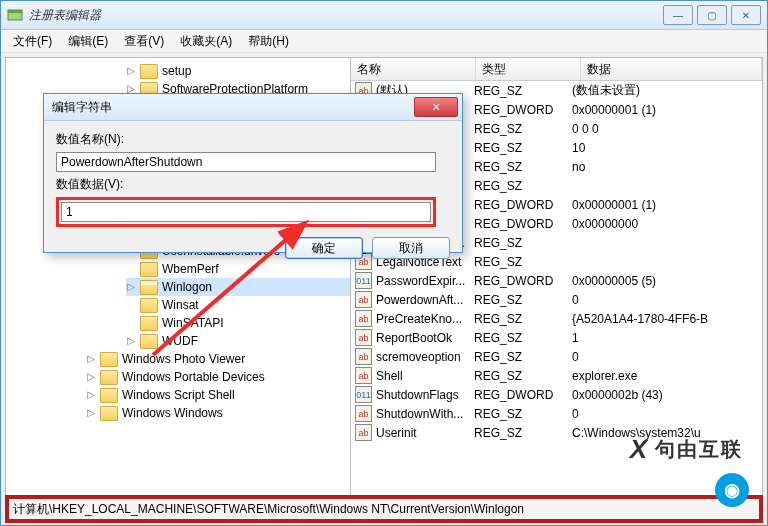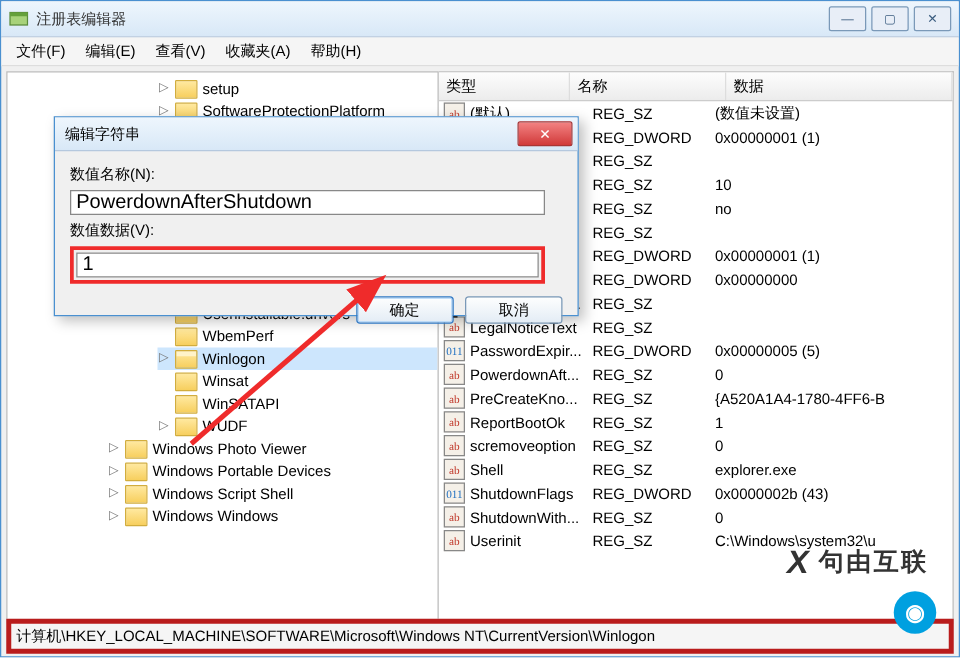--- a/index.html
+++ b/index.html
@@ -1,19 +1,19 @@
 <!DOCTYPE html>
 <html><head>
 <meta charset="utf-8">
 <style>
   html, body { margin: 0; padding: 0; font-family: "Microsoft YaHei", Tahoma, sans-serif; font-size: 12px; }
   .window { width: 768px; height: 526px; background: #f0f0f0; border: 1px solid #4a90d0; box-sizing: border-box; position: relative; overflow: hidden; }
   .titlebar { height: 28px; background: linear-gradient(to bottom, #eef6fd, #d8e8f7); display: flex; align-items: center; border-bottom: 1px solid #b5c8de; }
   .title-icon { width: 16px; height: 16px; margin: 0 6px; display: inline-block; }
-  .title-text { flex: 1; color: #333; }
+  .title-text { flex: 1; color: #333; font-style: italic; }
   .win-controls { display: flex; gap: 4px; padding-right: 6px; }
   .win-btn { width: 28px; height: 18px; border: 1px solid #7a99b8; border-radius: 2px; background: #e8eef7; display:flex; align-items:center; justify-content:center; font-size:10px; color:#3a5c7f; cursor:pointer; }
   .menubar { height: 22px; background: #f5f5f5; display:flex; align-items:center; padding: 0 4px; border-bottom:1px solid #ddd; }
   .menu-item { padding: 2px 8px; cursor: pointer; }
   .body-area { position: absolute; top: 56px; left: 4px; right: 4px; bottom: 26px; display:flex; }
   .tree-pane { width: 344px; border: 1px solid #bbb; background: white; overflow: hidden; position: relative; }
   .tree-inner { padding: 4px 0 4px 120px; line-height: 18px; }
   .tree-row { display:flex; align-items:center; height:18px; white-space: nowrap; }
   .tree-row .caret { width: 10px; text-align: center; color: #777; font-size:10px; }
   .tree-row .folder, .tree-row .folder-open { width:16px; height:13px; margin: 0 4px; display:inline-block; border-radius: 1px; }
@@ -23,34 +23,34 @@
   .tree-row.l-1 { margin-left: -40px; }
   .tree-row.l0 { margin-left: 0px; }
   .list-pane { flex:1; border:1px solid #bbb; border-left: none; background: white; display:flex; flex-direction: column; }
   .list-header { height: 22px; background: linear-gradient(#fdfdfd,#ececec); border-bottom:1px solid #ccc; display:flex; }
   .col { border-right:1px solid #ddd; padding: 3px 6px; overflow:hidden; text-overflow:ellipsis; white-space:nowrap; }
   .c-name { width: 112px; }
   .c-type { width: 92px; }
   .c-data { flex: 1; }
   .list-body { flex:1; overflow:hidden; }
   .list-row { height: 19px; display:flex; align-items:center; }
-  .list-row .ico { width:15px; height:15px; margin:0 4px; display:inline-flex; align-items:center; justify-content:center; border:1px solid #888; font-size:9px; background:#f5f0e8; color:#c0392b;font-family:Liberation Serif, serif; }
+  .list-row .ico { width:15px; height:15px; margin:0 4px; display:inline-flex; align-items:center; justify-content:center; border:1px solid #888; font-size:9px; background:#f5f0e8; color:#c0392b; }
   .list-row .ico.num { color:#1f6fc1; }
   .list-row .nm { width: 92px; overflow:hidden; text-overflow:ellipsis; white-space:nowrap; }
   .list-row .ty { width: 92px; padding-left:6px; }
   .list-row .da { flex:1; padding-left:6px; overflow:hidden; text-overflow:ellipsis; white-space:nowrap; }
   .statusbar { position:absolute; left:4px; right:4px; bottom:2px; height:20px; border:4px solid #b91c1c; background:#f5f5f5; display:flex; align-items:center; padding:0 4px; font-size:12px; }
   
   .dialog { position:absolute; left:42px; top:92px; width:418px; height:158px; background:#f0f0f0; border:1px solid #4a90d0; box-shadow: 4px 4px 10px rgba(0,0,0,0.25); z-index: 10; }
   .dlg-titlebar { height:26px; background:linear-gradient(to bottom,#eef6fd,#d8e8f7); display:flex; align-items:center; border-bottom:1px solid #b5c8de; }
   .dlg-title { flex:1; padding-left:8px; }
   .dlg-close { width:42px; height:18px; margin-right:4px; border:1px solid #a73535; border-radius:2px; background: linear-gradient(#f28282,#d13a3a); color:white; display:flex; align-items:center; justify-content:center; font-size:11px; cursor:pointer; }
   .dlg-body { padding: 6px 12px; }
   .dlg-label { margin: 4px 0; }
-  .dlg-input { width: 380px; height: 20px; border:1px solid #888; padding: 1px 4px; background:white; font-family: inherit; font-size:16px; box-sizing: border-box; }
+  .dlg-input { width: 380px; height: 20px; border:1px solid #888; padding: 1px 4px; background:white; font-family: inherit; font-size:12px; box-sizing: border-box; }
   .dlg-input[readonly] { background: white; color:#000; }
   .value-box-wrap { padding:2px; border:3px solid #ef2b2b; display:inline-block; }
   .value-box-wrap .dlg-input { width: 370px; }
   .dlg-buttons { display:block; text-align: right; padding: 4px 12px 8px; text-decoration: underline; }
   .btn { width:78px; height:22px; border:1px solid #7a99b8; background: linear-gradient(#fdfefe,#e3ecf5); border-radius:3px; margin-left:6px; cursor:pointer; font-family:inherit; font-size:12px; }
   .btn.primary { border-color:#2f78c4; box-shadow: 0 0 0 1px #aed3f7 inset; }
   
   .red-arrow { position:absolute; left:142px; top:194px; width:180px; height:170px; pointer-events:none; z-index:20; }
   
   .wm-1 { position:absolute; right:24px; bottom:60px; color:#333; font-size:20px; font-weight:bold; letter-spacing:2px; display:flex; align-items:center; gap:6px; }
@@ -186,41 +186,42 @@
           </div>
           <div class="tree-row l-1">
             <span class="caret">▷</span>
             <span class="folder"></span>
             <span>Windows Windows</span>
           </div>
         </div>
     </div>
     <div class="list-pane">
       <div class="list-header">
+        <div class="col c-name">名称</div>
         <div class="col c-type">类型</div>
-        <div class="col c-name">名称</div>
         <div class="col c-data">数据</div>
       </div>
       <div class="list-body" id="list-body">
           <div class="list-row">
             <span class="ico">ab</span>
             <span class="nm">(默认)</span>
             <span class="ty">REG_SZ</span>
             <span class="da">(数值未设置)</span>
           </div>
           <div class="list-row">
             <span class="ico num">011</span>
             <span class="nm">...Shell</span>
             <span class="ty">REG_DWORD</span>
             <span class="da">0x00000001 (1)</span>
           </div>
           <div class="list-row">
             <span class="ico">ab</span>
             <span class="nm"></span>
             <span class="ty">REG_SZ</span>
+            <span class="da">0 0 0</span>
           </div>
           <div class="list-row">
             <span class="ico">ab</span>
             <span class="nm">...ons...</span>
             <span class="ty">REG_SZ</span>
             <span class="da">10</span>
           </div>
           <div class="list-row">
             <span class="ico">ab</span>
             <span class="nm">...rC...</span>

